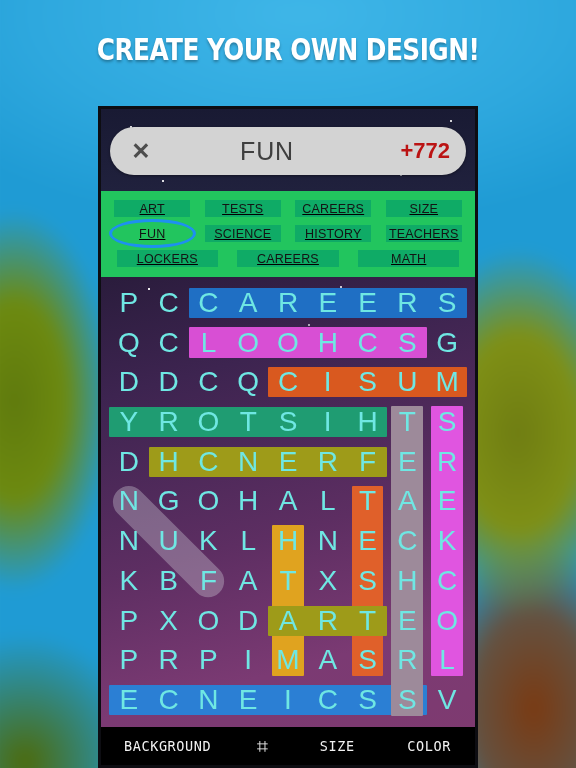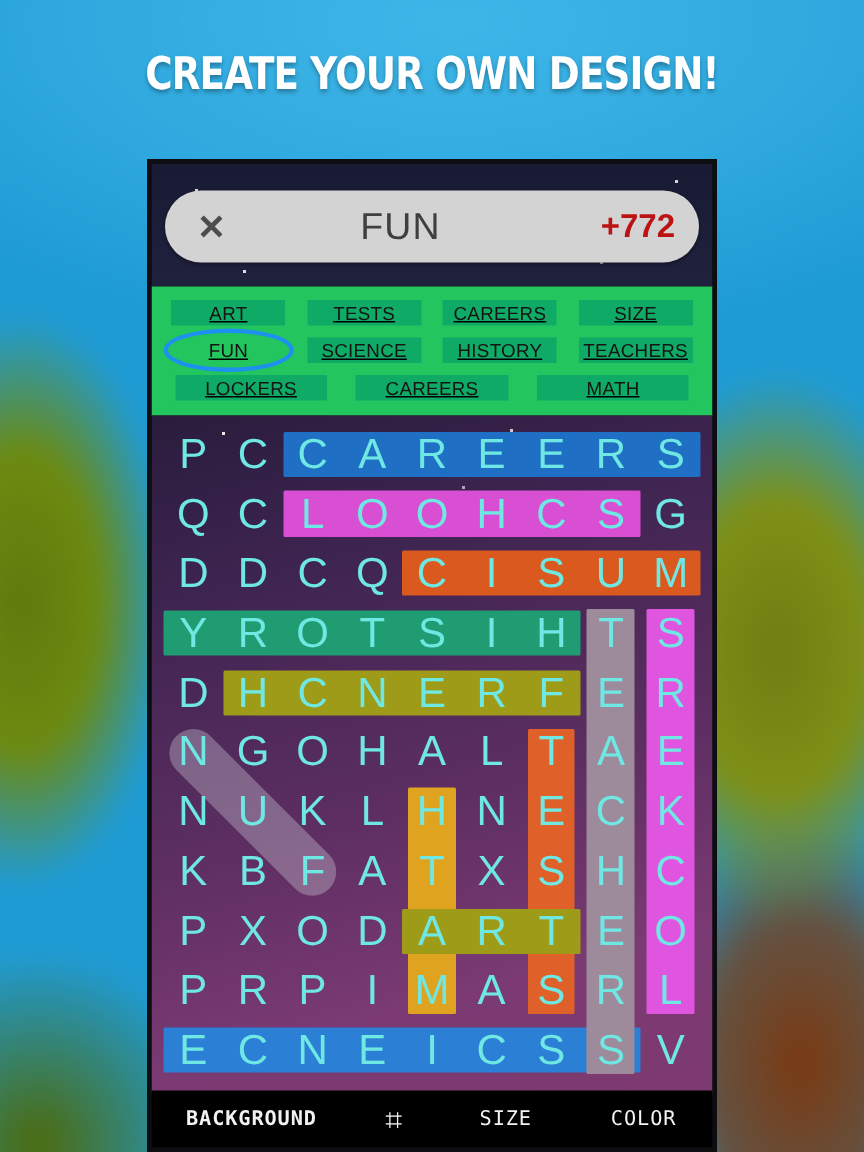--- a/index.html
+++ b/index.html
@@ -171,21 +171,21 @@
   .tool {
     flex: 1;
     text-align: center;
     color: #f2f2f2;
     font-family: "DejaVu Sans Mono", monospace;
     font-size: 13.5px;
     letter-spacing: 0.6px;
     cursor: pointer;
   }
   .tool.grid-glyph { font-size: 20px; flex: 0.62; }
-  .tool.bg { flex: 1.45; font-weight: bold; }
+  .tool.bg { flex: 1.45; }
 </style>
 </head>
 <body>
 
 <div id="backdrop"></div>
 
 <div id="banner">CREATE YOUR OWN DESIGN!</div>
 
 <div id="phone">
 

